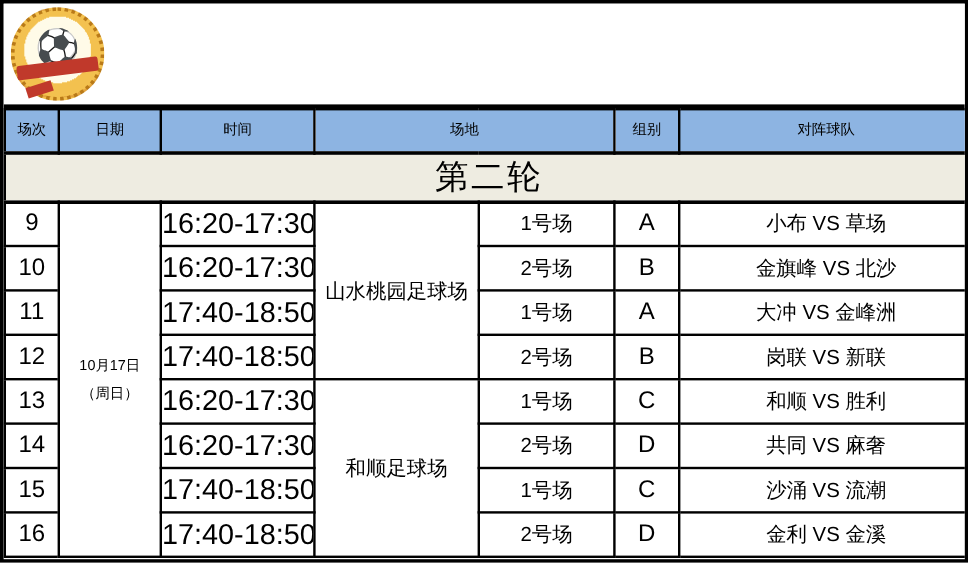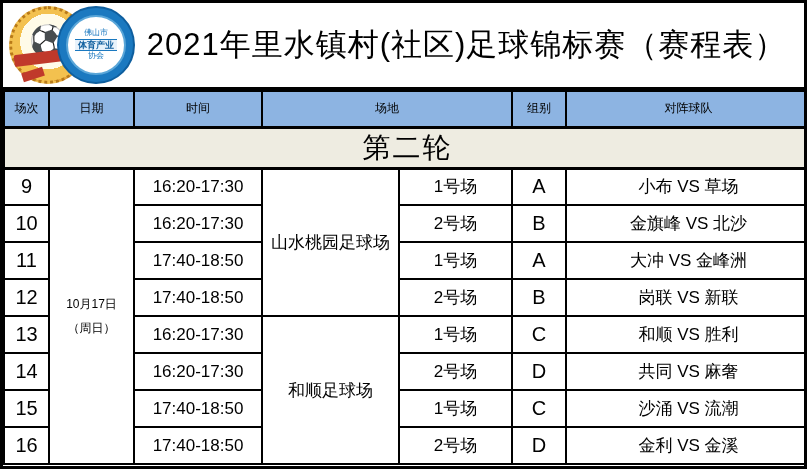--- a/index.html
+++ b/index.html
@@ -115,48 +115,40 @@
   tr.round-row td{
     background:var(--round-bg);
     height:39px;
     font-size:28px;
     letter-spacing:2px;
     border-top:3px solid var(--border);
     border-bottom:3px solid var(--border);
   }
   tr.match-row{height:37px;}
   td.no-cell{font-size:20px;}
-  td.time-cell{font-size:17px;}
+  td.time-cell{font-size:24px;}
   td.venue-cell{font-size:17px;}
   td.field-cell{font-size:17px;}
   td.group-cell{font-size:20px;}
   td.teams-cell{font-size:17px;}
   td.date-cell{font-size:12px;line-height:2;}
 </style>
 </head>
 <body>
 
 <div class="sheet">
 
   <div class="title-bar">
     <div class="logos">
       <div class="badge badge-gold">
         <span class="ball">⚽</span>
         <span class="ribbon"></span>
         <span class="tail"></span>
       </div>
-      <div class="badge badge-blue">
-        <div class="inner">
-          <span class="t1">佛山市</span>
-          <span class="t2">体育产业</span>
-          <span class="t3">协会</span>
-        </div>
-      </div>
     </div>
-    <div class="main-title">2021年里水镇村(社区)足球锦标赛（赛程表）</div>
   </div>
 
   <table class="schedule">
     <colgroup>
       <col class="col-no">
         <col class="col-date">
         <col class="col-time">
       <col class="col-venue">
         <col class="col-field">
         <col class="col-group">

